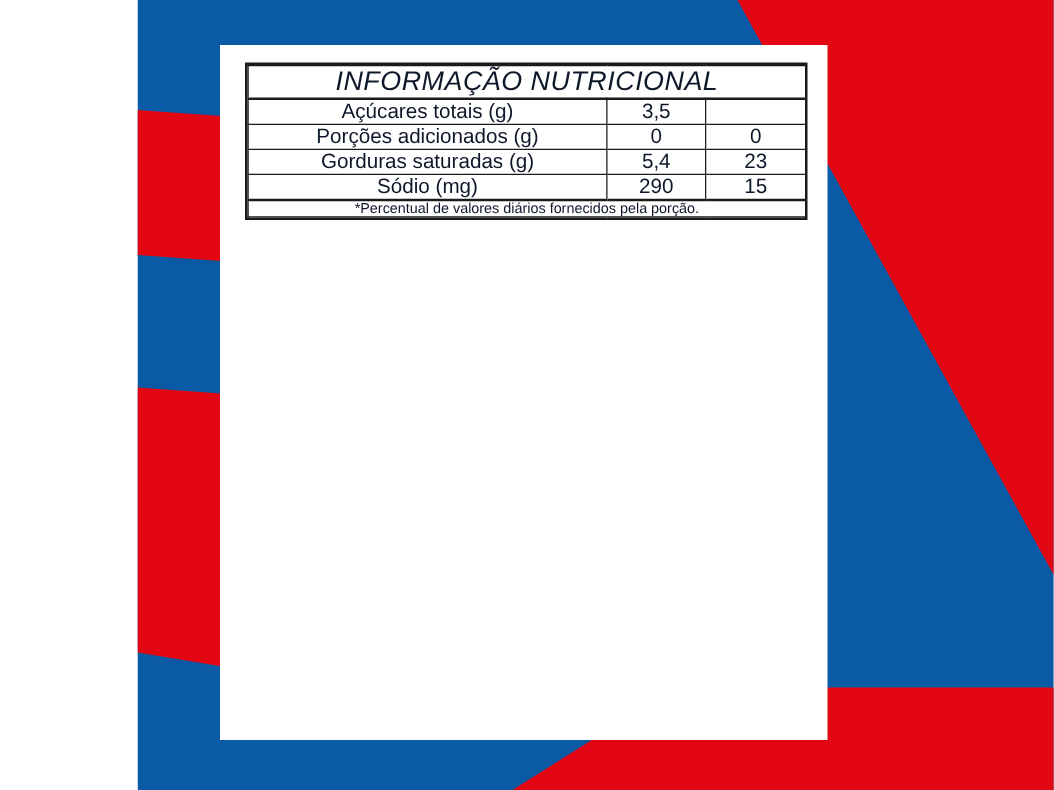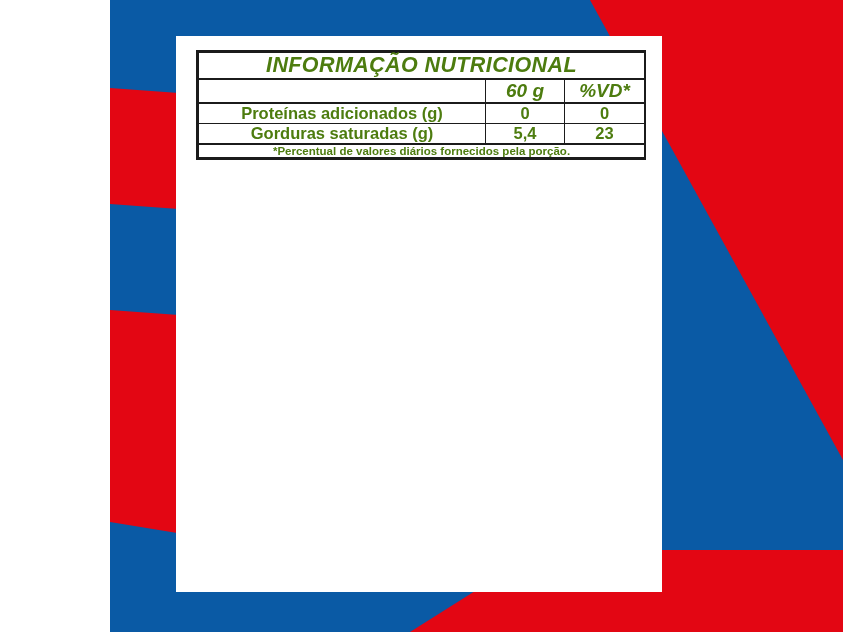--- a/index.html
+++ b/index.html
@@ -59,22 +59,22 @@
     table-layout: fixed;
   }
 
   .col-name  { width: 287px; }
   .col-value { width: 79px; }
   .col-vd    { width: 80px; }
 
   #nutrition-table td, #nutrition-table th {
     border: 1px solid #1b1b1b;
     padding: 0;
-    font-weight: bold;
-    color: #4d7c0f;
+    font-weight: normal;
+    color: #0f172a;
     text-align: center;
   }
 
   .title-cell {
     text-align: center;
     font-size: 21.5px;
     font-weight: bold;
     font-style: italic;
     letter-spacing: 0.4px;
     padding: 8px 4px 9px 4px;
@@ -142,36 +142,41 @@
       <table>
         <colgroup>
           <col class="col-name">
           <col class="col-value">
           <col class="col-vd">
         </colgroup>
         <tbody>
           <tr>
             <td class="title-cell" colspan="3">INFORMAÇÃO NUTRICIONAL</td>
           </tr>
-          <tr>
-            <td class="head-blank"></td>
-            <td class="head-cell">60 g</td>
-            <td class="head-cell">%VD*</td>
-          </tr>
         </tbody>
         <tbody id="nutrient-rows">
             <tr>
-              <td class="nutrient-cell indent">Proteínas adicionados (g)</td>
+              <td class="nutrient-cell indent">Açúcares totais (g)</td>
+              <td class="num-cell">3,5</td>
+              <td class="num-cell"></td>
+            </tr>
+            <tr>
+              <td class="nutrient-cell indent">Porções adicionados (g)</td>
               <td class="num-cell">0</td>
               <td class="num-cell">0</td>
             </tr>
             <tr>
               <td class="nutrient-cell indent">Gorduras saturadas (g)</td>
               <td class="num-cell">5,4</td>
               <td class="num-cell">23</td>
+            </tr>
+            <tr class="row-last">
+              <td class="nutrient-cell">Sódio (mg)</td>
+              <td class="num-cell">290</td>
+              <td class="num-cell">15</td>
             </tr>
           </tbody>
         <tbody>
           <tr>
             <td class="footnote-cell" colspan="3">*Percentual de valores diários fornecidos pela porção.</td>
           </tr>
         </tbody>
       </table>
     </div>
 

